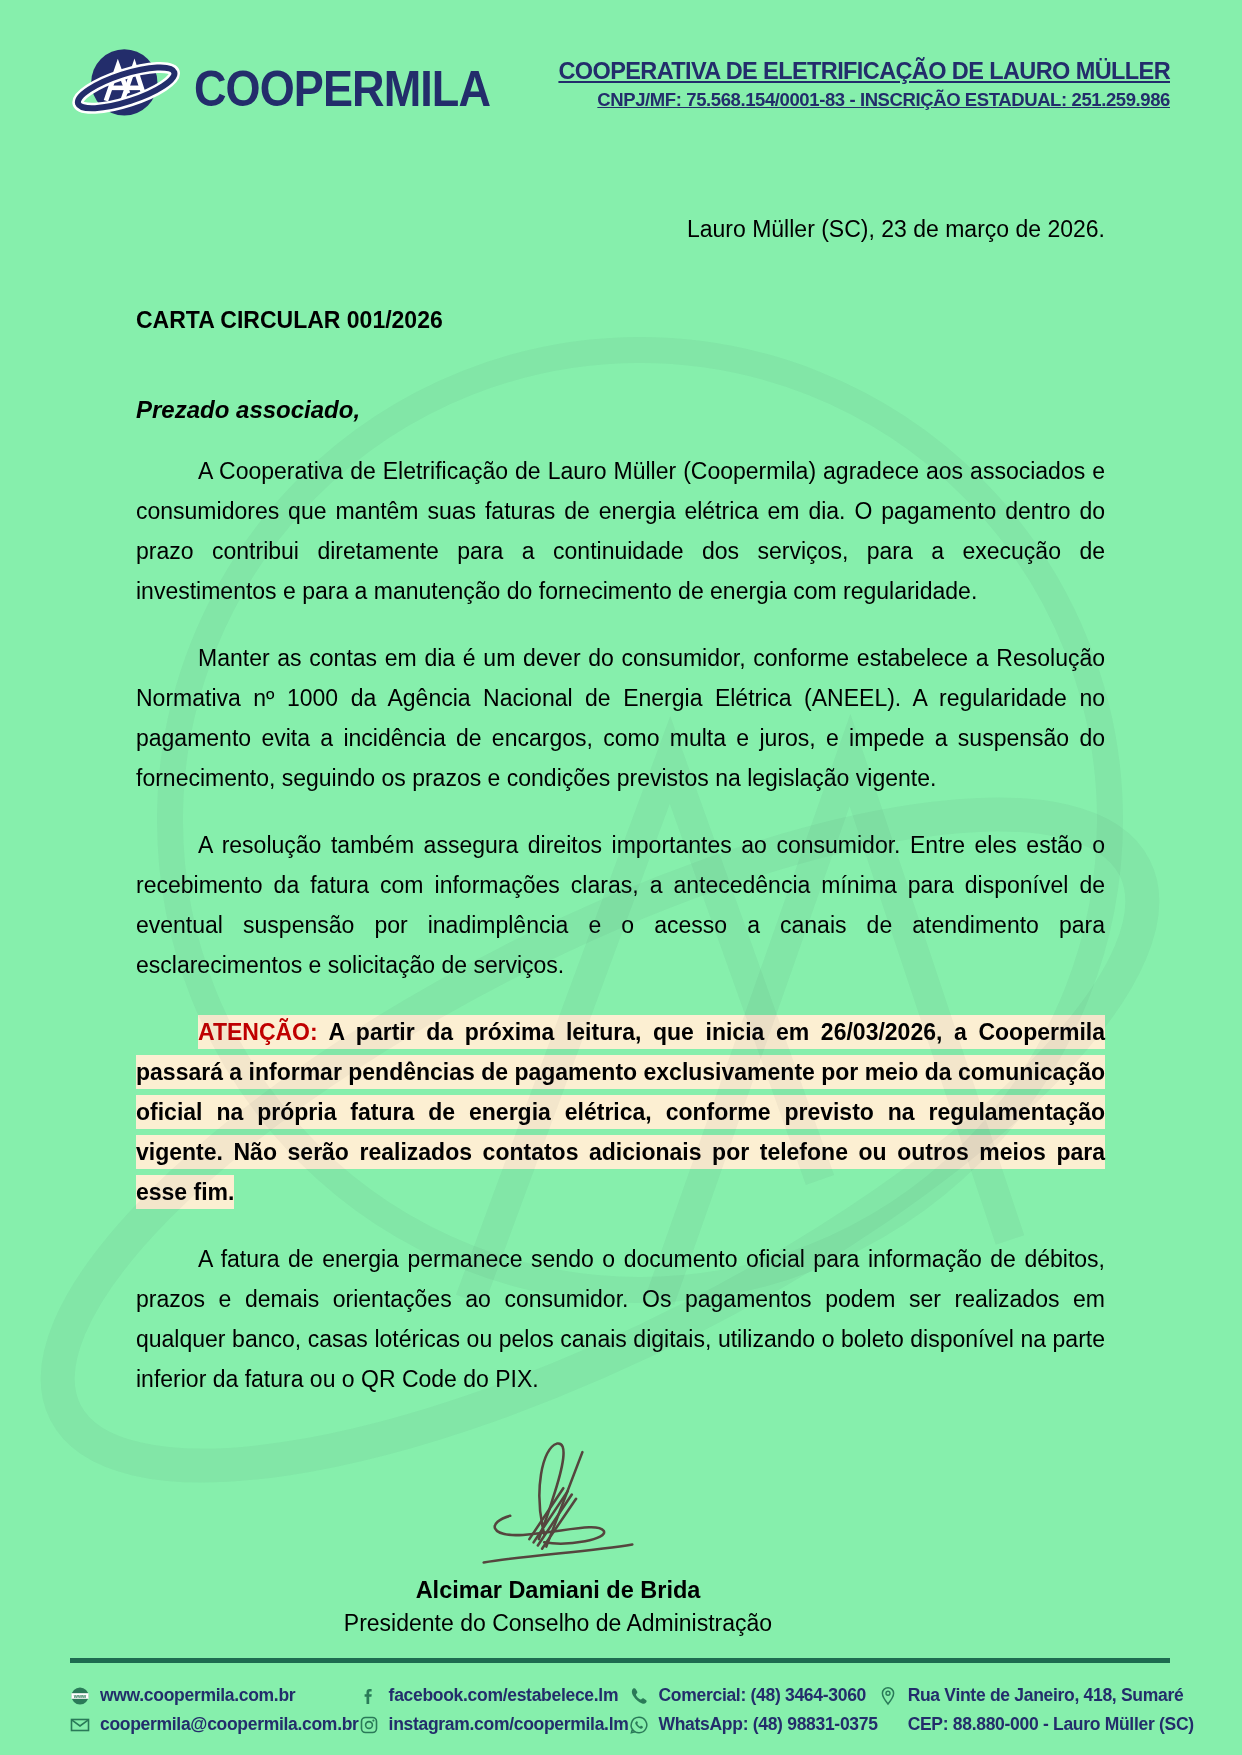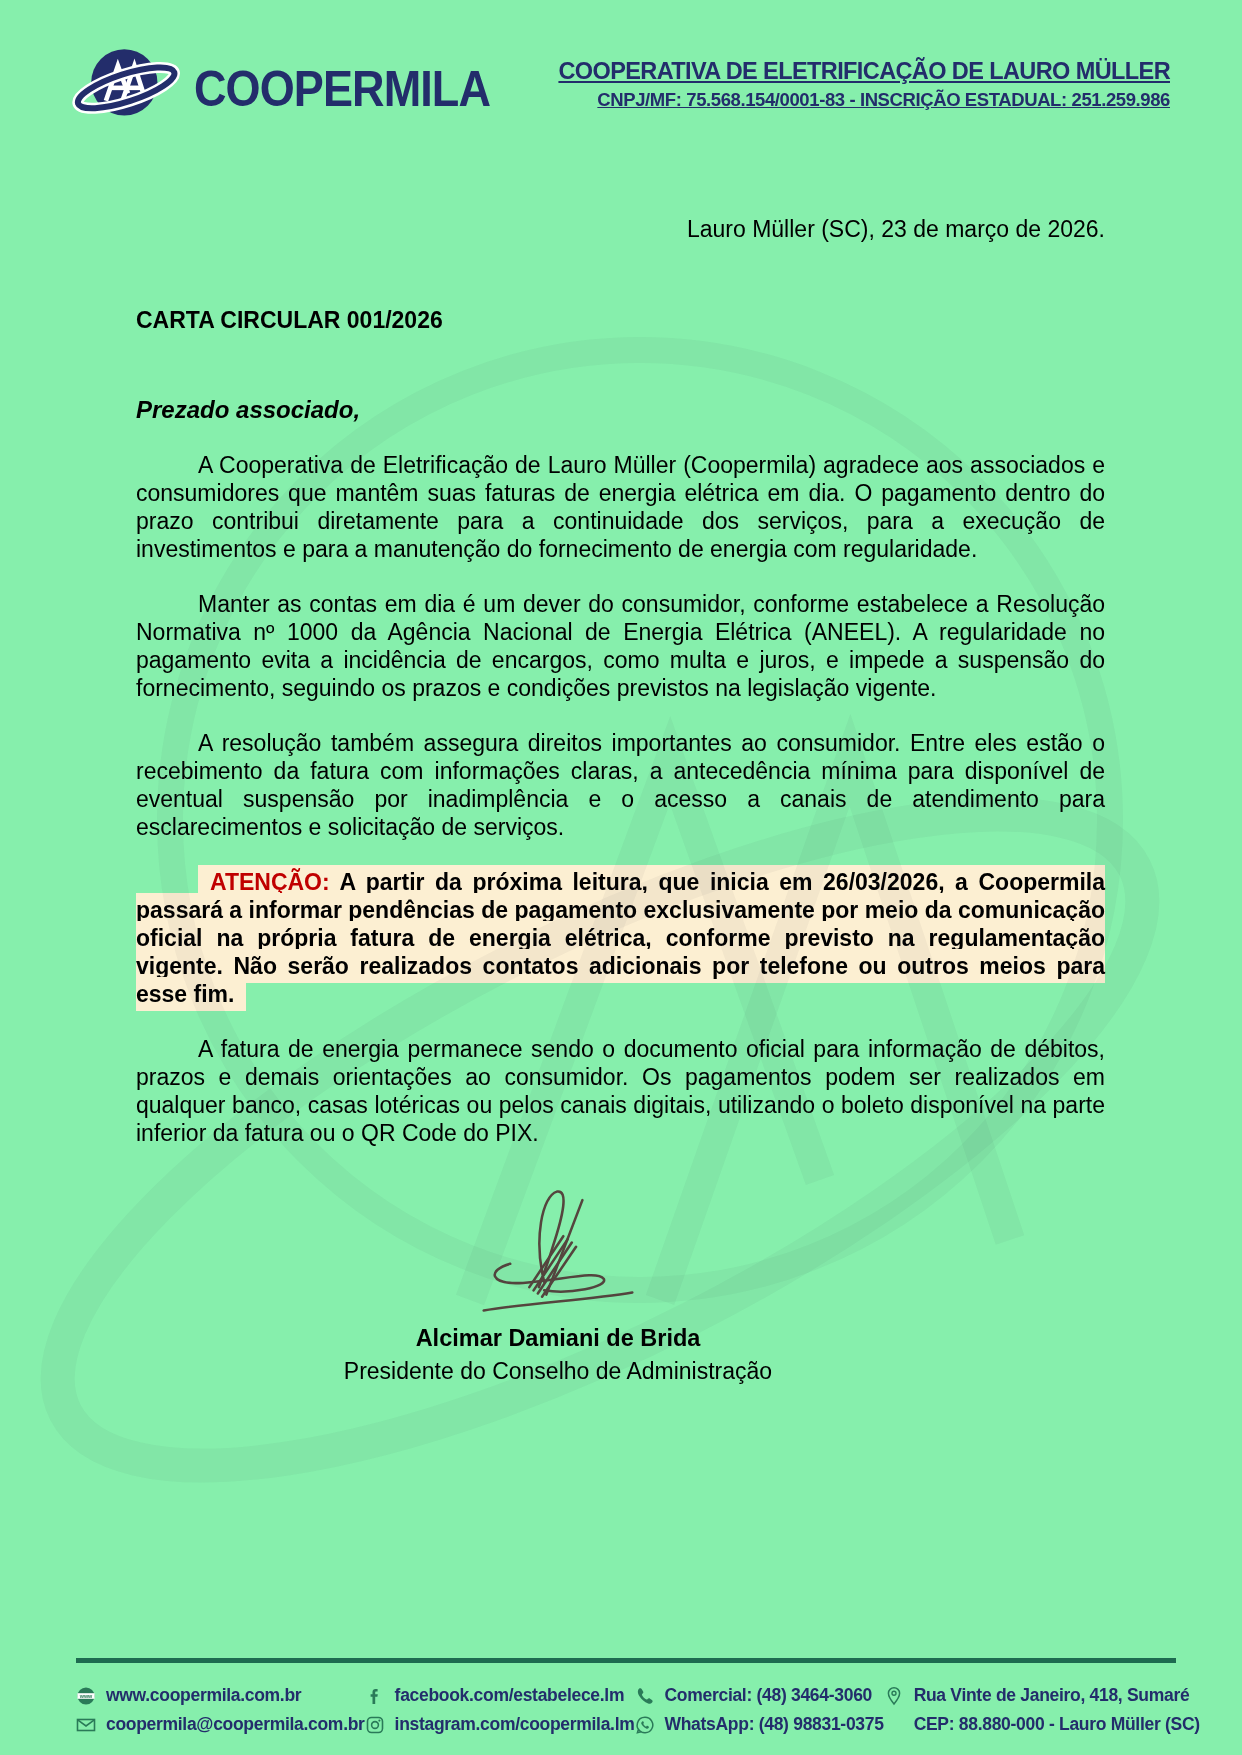--- a/index.html
+++ b/index.html
@@ -43,40 +43,40 @@
   .doc-title{
     margin:64px 137px 0 136px;
     font-size:23px;font-weight:bold;
   }
   .salutation{
     margin:62px 137px 0 136px;
     font-size:24px;font-weight:bold;font-style:italic;
   }
   .para{
     margin:27px 137px 0 136px;
-    font-size:23px;line-height:28px;
+    font-size:23px;line-height:40px;
     text-align:justify;text-indent:62px;
   }
   .attention mark{
     background:#fcefd2;
     color:#000;font-weight:bold;
-    padding:4px 12px;
+    padding:4px 0;
   }
   .att-label{color:#c00000;font-weight:bold;}
   
   .sign-block{
     margin:34px 0 0 136px;width:844px;
     text-align:center;
   }
   .sign-scribble{width:160px;height:138px;}
   .sign-name{font-size:23.5px;font-weight:bold;margin-top:2px;}
   .sign-role{font-size:23px;margin-top:6px;}
   
   .footer{
-    position:absolute;left:76px;top:1658px;width:1100px;
+    position:absolute;left:70px;top:1658px;width:1100px;
   }
   .footer-rule{height:5px;background:#1e6b50;border:none;margin:0;}
   .footer-cols{
     display:flex;justify-content:space-between;
     margin-top:22px;
   }
   .f-col{display:flex;flex-direction:column;gap:8px;}
   .f-item{display:flex;align-items:center;gap:10px;}
   .f-icon{width:20px;height:20px;flex:0 0 auto;}
   .f-icon.empty{visibility:hidden;}

